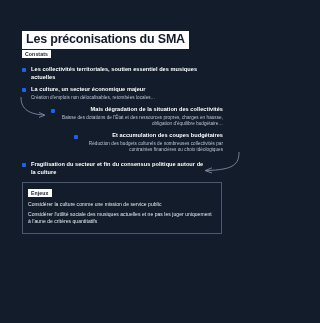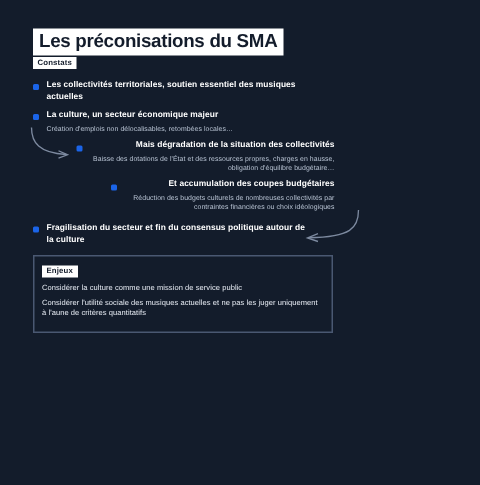--- a/index.html
+++ b/index.html
@@ -4,21 +4,21 @@
 <style>
   html,body{margin:0;padding:0;}
   body{
     width:258px;height:323px;
     background:#131c2b;
     font-family:"Liberation Sans", sans-serif;
     color:#ffffff;
     overflow:hidden;
     position:relative;
   }
-  .slide{position:relative;width:258px;height:227px;overflow:hidden;}
+  .slide{position:relative;width:258px;height:227px;overflow:hidden;margin-top:12px;}
 
   
   .title{
     position:absolute;left:22px;top:19px;
     background:#ffffff;color:#131c2b;
     font-size:12.5px;font-weight:bold;
     letter-spacing:-0.2px;
     padding:2px 4px 3px 4px;
     line-height:1.05;
     white-space:nowrap;

